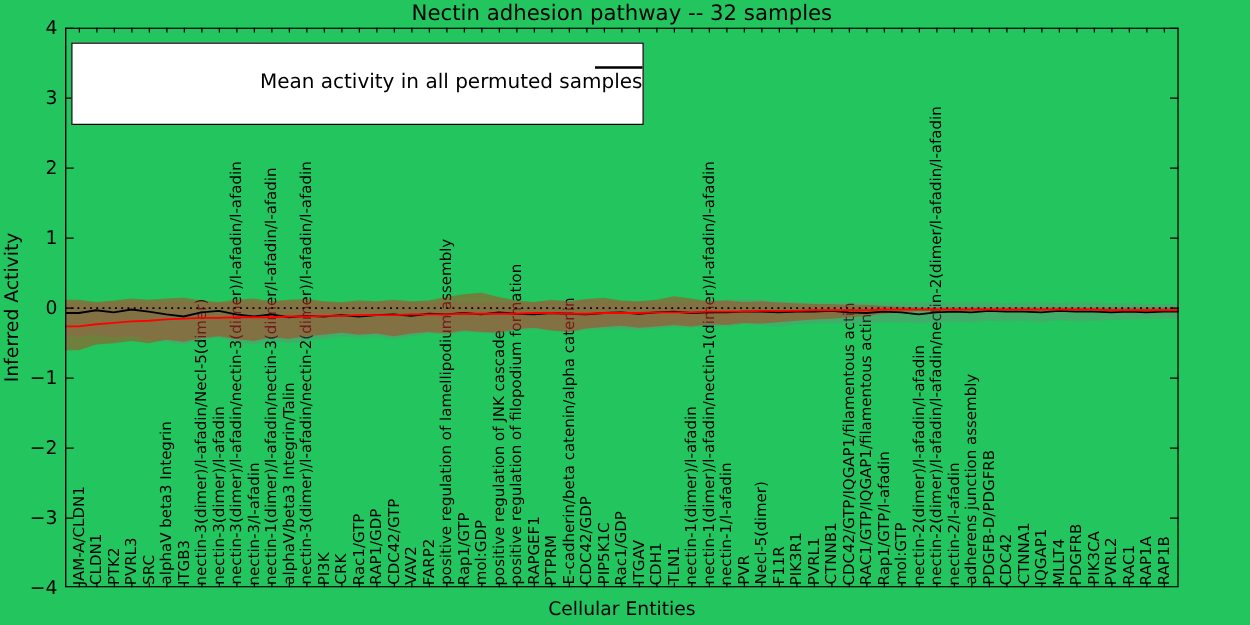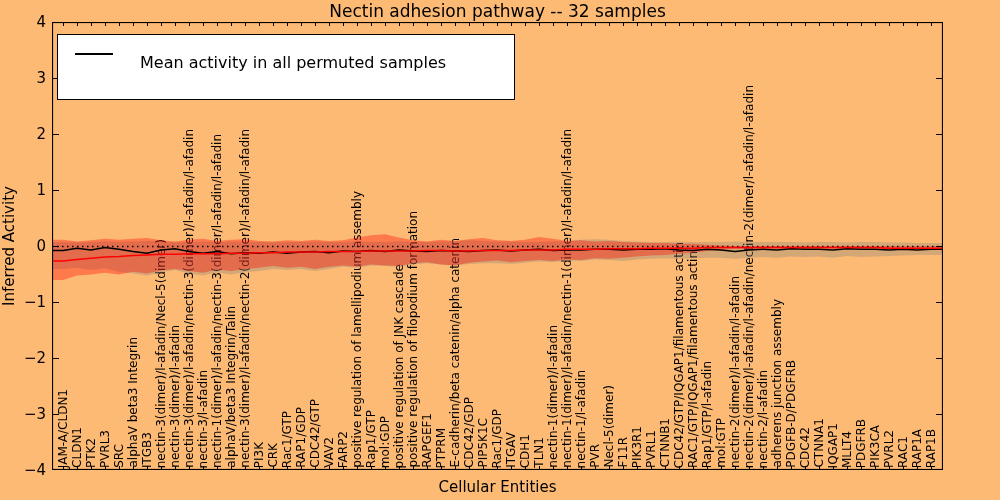--- a/index.html
+++ b/index.html
@@ -1,32 +1,32 @@
 <!DOCTYPE html>
 <html><head>
 <meta charset="utf-8">
 <style>
   html,body{margin:0;padding:0;background:#ffffff;}
-  .fig{position:relative;width:1000px;height:500px;background:#fdba74;
+  .fig{position:relative;width:1000px;height:500px;background:#22c55e;
        font-family:"DejaVu Sans","Liberation Sans",sans-serif;color:#000;overflow:hidden;}
   .title{position:absolute;left:52px;top:1px;width:891px;text-align:center;font-size:17px;}
   .xaxis-label{position:absolute;left:52px;top:478px;width:891px;text-align:center;font-size:15px;}
   .yaxis-label{position:absolute;left:9px;top:246px;transform:translate(-50%,-50%) rotate(-90deg);
                white-space:nowrap;font-size:15px;}
   .plot-svg{position:absolute;left:52px;top:22px;z-index:2;}
   .ytick{position:absolute;width:40px;text-align:right;font-size:15px;line-height:15px;z-index:2;}
   .xlabels{position:absolute;left:0;top:22px;width:1000px;height:448px;z-index:1;}
   .xlab{position:absolute;bottom:0;height:448px;width:14px;overflow:hidden;
         display:flex;flex-direction:column;justify-content:flex-end;align-items:center;}
   .xlab span{writing-mode:vertical-rl;transform:rotate(180deg);font-size:12px;line-height:14px;
              white-space:nowrap;padding-top:2px;}
   .legend{position:absolute;left:57px;top:34px;width:458px;height:66px;background:#ffffff;
           border:1px solid #000;z-index:3;display:flex;flex-direction:column;justify-content:space-around;
           padding:2px 0;box-sizing:border-box;}
-  .legend-row{display:flex;align-items:flex-start;height:28px;}
+  .legend-row{display:flex;align-items:flex-end;height:28px;flex-direction:column;}
   .legend-line{display:inline-block;width:38px;height:0;border-top:2px solid #000;margin-left:17px;}
   .legend-text{margin-left:27px;font-size:16px;}
 </style>
 </head>
 <body>
 
 <div class="fig">
   <div class="title">Nectin adhesion pathway -- 32 samples</div>
 
   <div class="yaxis-label">Inferred Activity</div>

